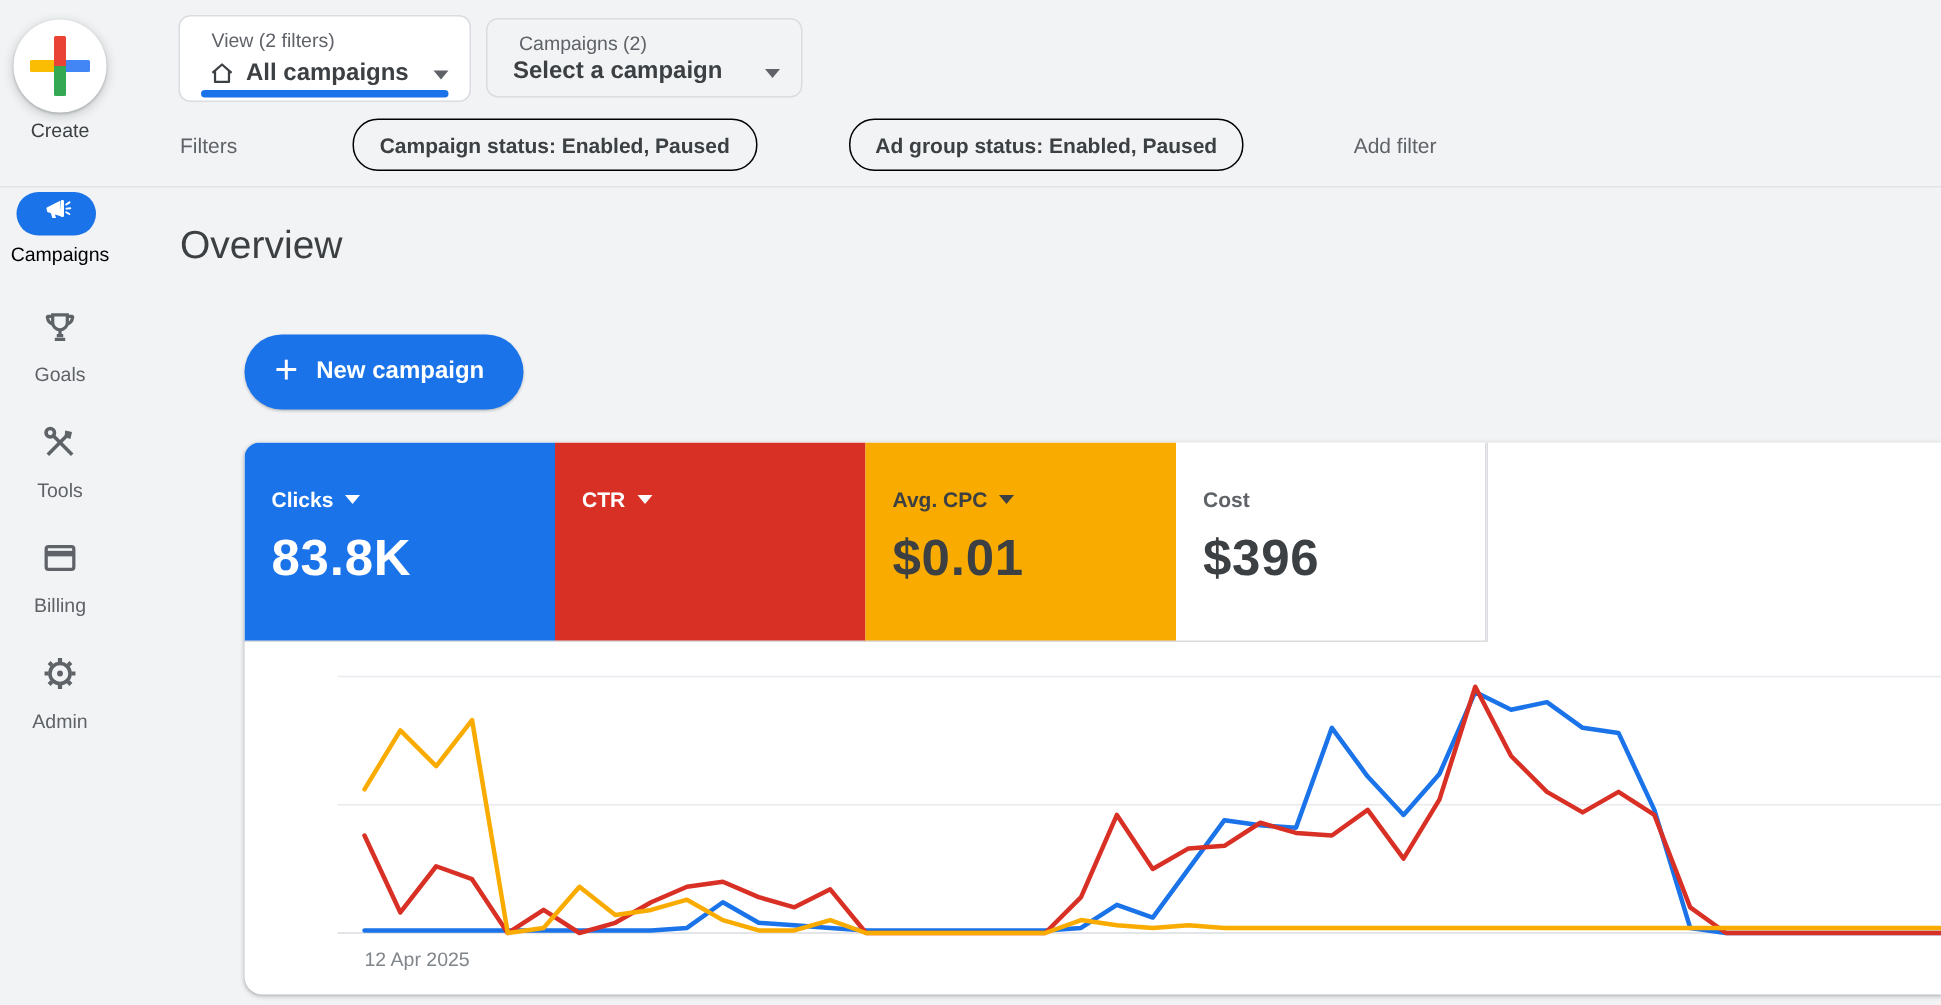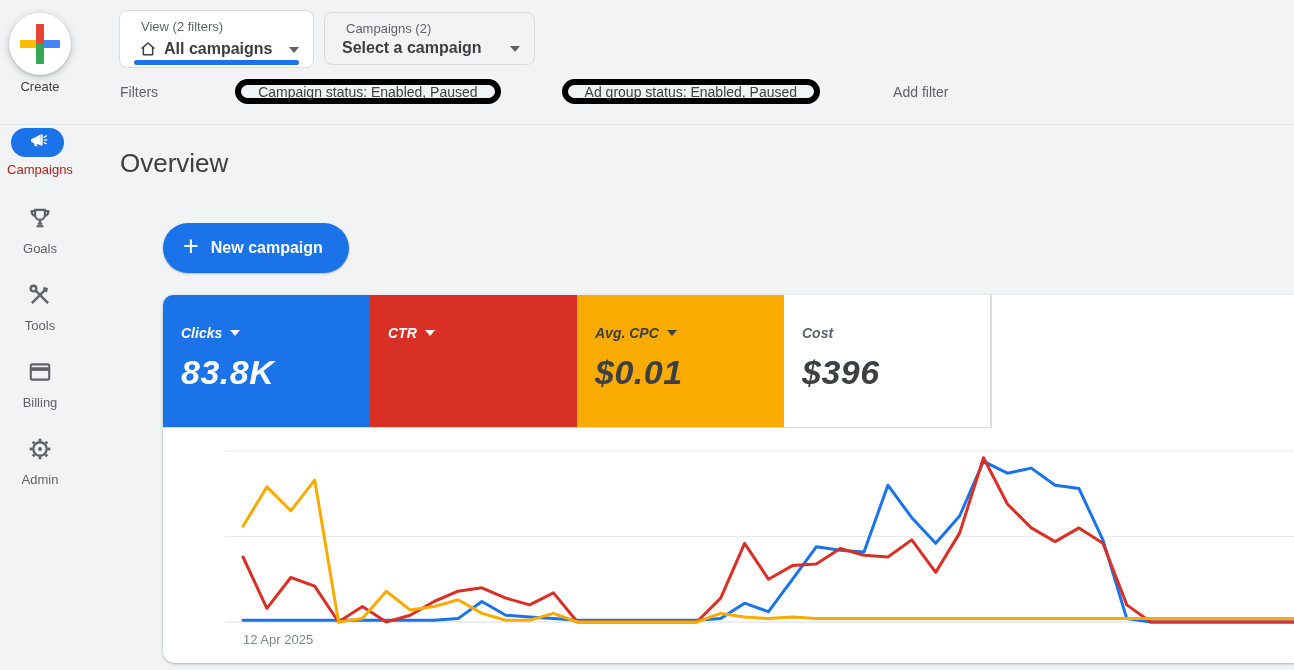--- a/index.html
+++ b/index.html
@@ -20,21 +20,21 @@
     background:linear-gradient(to right, #fbbc04 0 50%, #4285f4 50% 100%); }
   .plus-v { left:27px; top:11px; width:8px; height:40px;
     background:linear-gradient(to bottom, #ea4335 0 50%, #34a853 50% 100%); }
   .create-label { position:absolute; left:0; top:79px; width:80px; text-align:center;
     font-size:13px; color:#3c4043; }
   .nav-item { position:absolute; left:0; width:80px; text-align:center; cursor:pointer; }
   .nav-pill { position:absolute; left:11px; top:128px; width:53px; height:29px;
     border-radius:14.5px; background:#1a73e8; display:flex; align-items:center; justify-content:center;
     cursor:pointer; }
   .nav-label { display:block; font-size:13px; color:#5f6368; }
-  .nav-label.active { color:#b91c1c; }
+  .nav-label.active { color:#000000; }
   .nav-icon { display:inline-block; color:#5f6368; }
   
   .view-box {
     position:absolute; left:119px; top:10px; width:195px; height:58px;
     background:#fff; border:1px solid #dadce0; border-radius:8px; cursor:pointer;
   }
   .view-box .small-label, .camp-box .small-label {
     position:absolute; left:21px; top:8px; font-size:13px; color:#5f6368;
   }
   .selector-value-row { position:absolute; left:19px; top:29px; display:flex; align-items:center; gap:7px;
@@ -47,23 +47,23 @@
     border:1px solid #dadce0; border-radius:8px; cursor:pointer; background:transparent;
   }
   .caret { width:0; height:0; border-left:5px solid transparent; border-right:5px solid transparent;
     border-top:6px solid #5f6368; display:inline-block; }
   .view-box .caret { position:absolute; right:14px; top:36px; }
   .camp-box .caret { position:absolute; right:14px; top:33px; }
   
   .filters-row { position:absolute; left:120px; top:79px; display:flex; align-items:center;gap:47px; }
   .filters-label { font-size:14px; color:#5f6368; margin-right:30px; }
   .chip {
-    height:25px; border:6px solid #000000; border-radius:17px; background:transparent;
+    height:35px; border:1px solid #000000; border-radius:17px; background:transparent;
     display:flex; align-items:center; padding:0 17px; margin-right:14px;
-    font-size:14px; font-weight:normal; color:#3c4043; cursor:pointer; white-space:nowrap;
+    font-size:14px; font-weight:bold; color:#3c4043; cursor:pointer; white-space:nowrap;
   }
   .add-filter { font-size:14px; color:#5f6368; margin-left:12px; cursor:pointer;text-align:right; }
   .divider { position:absolute; left:0; top:124px; width:1294px; height:1px; background:#e1e3e6; }
   
   .page-title { position:absolute; left:120px; top:148px; font-size:26px; font-weight:normal; color:#3c4043; }
   .new-campaign-btn {
     position:absolute; left:163px; top:223px; height:50px; border:none;
     border-radius:25px; background:#1a73e8; color:#fff; display:flex; align-items:center;
     padding:0 26px 0 20px; gap:12px; font-size:16px; font-weight:bold; cursor:pointer;
     box-shadow:0 1px 2px rgba(60,64,67,.3);
@@ -71,21 +71,21 @@
   }
   .btn-plus { font-size:27px; font-weight:normal; line-height:1; margin-top:-3px; }
   
   .overview-card {
     position:absolute; left:163px; top:295px; width:1131px; height:368px;
     background:#fff; border-radius:10px 0 0 12px; overflow:hidden;
     box-shadow:0 1px 2px rgba(60,64,67,.25), 0 1px 3px 1px rgba(60,64,67,.1);
   }
   .cards-row { display:flex; height:133px; }
   .scorecard { width:207px; height:133px; padding:30px 0 0 18px; cursor:pointer; position:relative;
-    border-bottom:1px solid #dadce0;font-style:italic; }
+    border-bottom:1px solid #dadce0; }
   .scorecard .sc-label-row { display:flex; align-items:center; gap:8px; font-size:14px; font-weight:bold; }
   .scorecard .sc-caret { width:0; height:0; border-left:5px solid transparent; border-right:5px solid transparent;
     border-top:6px solid currentColor; }
   .scorecard .sc-value { margin-top:12px; font-size:34px; font-weight:bold; letter-spacing:.5px; }
   .cards-filler { flex:1; border-left:1px solid #dadce0; }
   .chart-wrap { position:relative; width:1131px; height:235px; }
   .axis-label { position:absolute; left:80px; top:204px; font-size:13px; color:#80868b; }
 </style>
 </head>
 <body>

